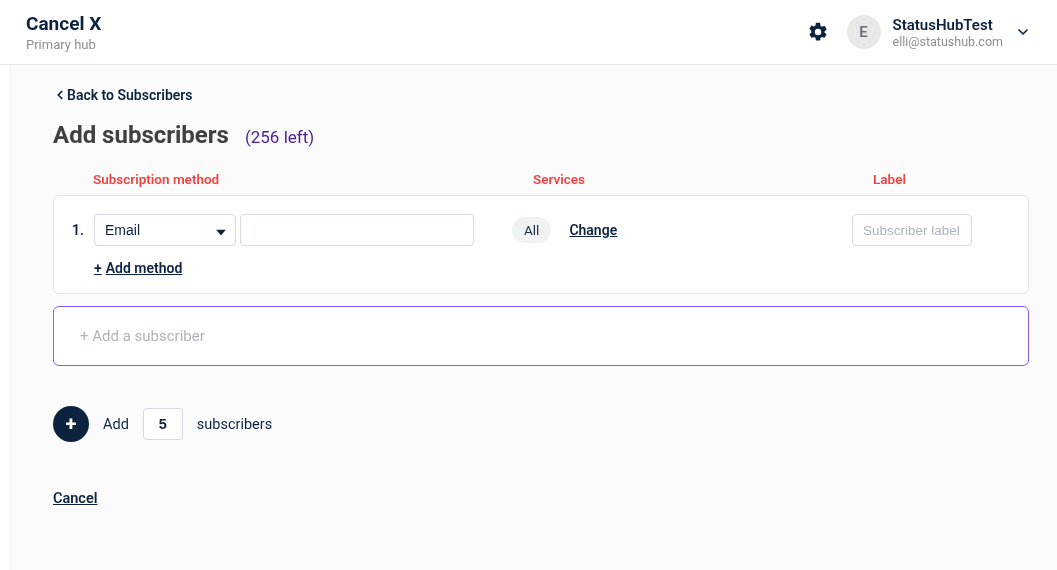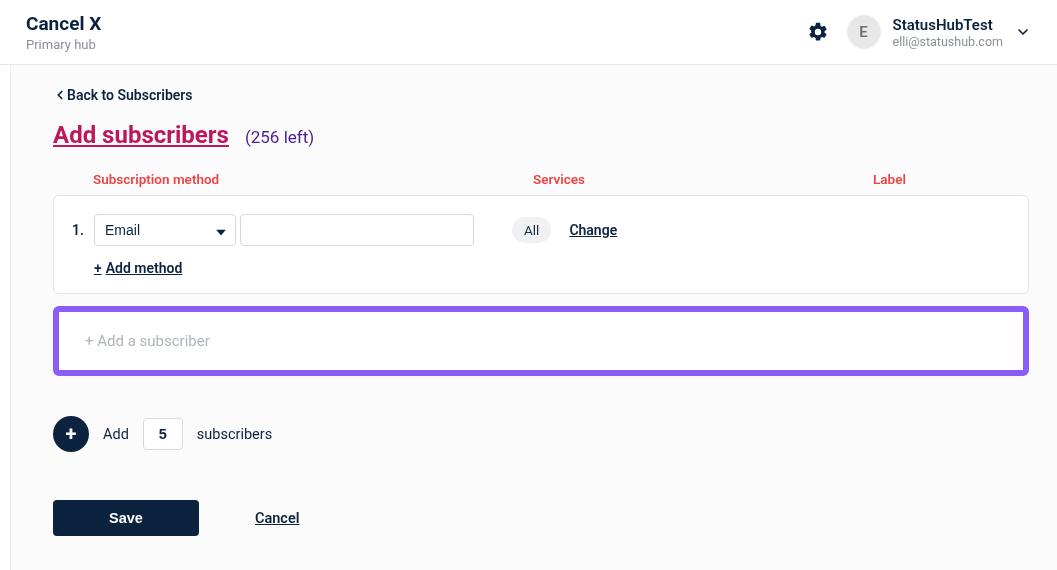--- a/index.html
+++ b/index.html
@@ -104,22 +104,21 @@
 
     .page-heading {
       display: flex;
       align-items: baseline;
       gap: 16px;
       margin-bottom: 22px;
     }
     .page-title {
       font-size: 24px;
       font-weight: 700;
-      color: #be185d;
-      text-decoration: underline;
+      color: #404040;
     }
     .remaining {
       font-size: 17px;
       color: #4c1d95;
     }
 
     
     .col-headers {
       display: grid;
       grid-template-columns: 440px 340px 1fr;
@@ -229,21 +228,21 @@
       margin-top: 14px;
       margin-left: 22px;
       font-size: 14px;
       font-weight: 600;
       text-decoration: underline;
       cursor: pointer;
     }
     .add-method .plus { text-decoration: none; }
 
     .add-subscriber-card {
-      border: 6px solid #8b5cf6;
+      border: 1px solid #8b5cf6;
       border-radius: 6px;
       background: #fff;
       padding: 20px 26px;
       color: #aeb3bb;
       font-size: 15px;
       cursor: pointer;
       margin-bottom: 40px;
     }
 
     .bulk-row {
@@ -369,36 +368,38 @@
                 <polygon points="0,0 10,0 5,6"></polygon>
               </svg>
           </span>
         </div>
         <input class="method-input" type="text" value="" style="">
       </div>
       <div class="services-cell">
         <span class="pill">All</span>
         <span class="link-underline">Change</span>
       </div>
+      <div class="label-cell">
+        <input type="text" placeholder="Subscriber label" style="">
+      </div>
     </div>
     <div class="add-method">
       <span class="plus">+</span>
         <span> Add method</span>
     </div>
   </div>
 
   <div class="add-subscriber-card">+ Add a subscriber</div>
 
   <div class="bulk-row">
     <div class="circle-btn">
       <span>+</span>
     </div>
     <span class="bulk-text">Add</span>
     <input class="qty-input" type="text" value="5" style="">
     <span class="bulk-text">subscribers</span>
   </div>
 
   <div class="footer-actions">
-    <button class="save-btn">Save</button>
     <span class="cancel-link">Cancel</span>
   </div>
 
 </div>
 
 </body></html>

